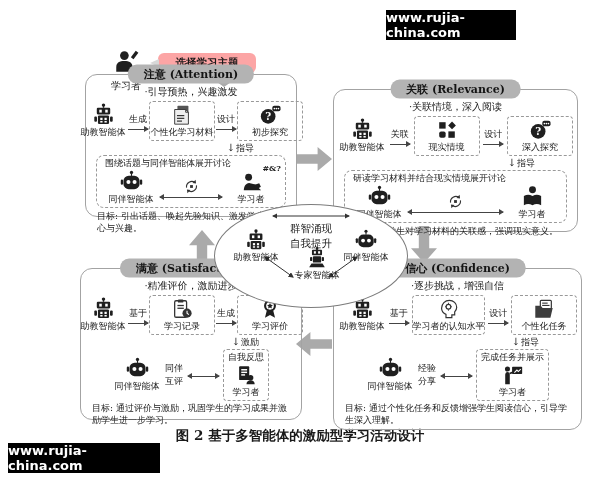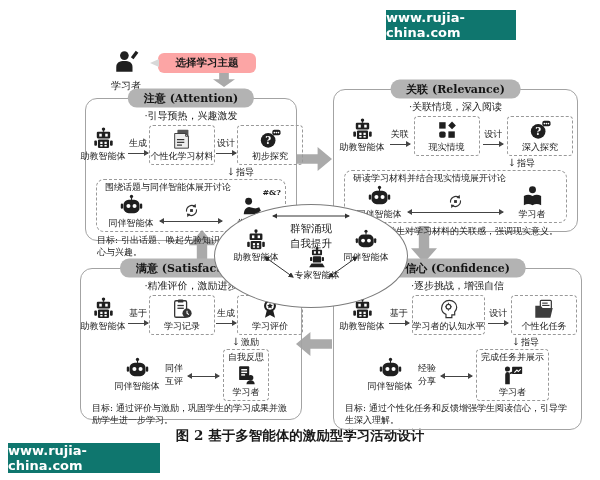--- a/index.html
+++ b/index.html
@@ -1,20 +1,20 @@
 <!DOCTYPE html>
 <html><head>
 <meta charset="utf-8">
 <style>
   html,body{margin:0;padding:0;background:#fff}
   .stage{position:relative;width:600px;height:480px;background:#fff;overflow:hidden;
          font-family:"DejaVu Serif","Liberation Serif",serif;color:#1a1a1a}
 
   
-  .watermark{position:absolute;background:#0f766e;color:#fff;display:flex;align-items:center;
+  .watermark{position:absolute;background:#000000;color:#fff;display:flex;align-items:center;
              justify-content:center;font-family:"DejaVu Sans","Liberation Sans",sans-serif;
              font-size:13px;font-weight:bold;z-index:9}
   #wm-top{left:386px;top:10px;width:130px;height:30px}
   #wm-bottom{left:8px;top:443px;width:152px;height:30px}
 
   
   .caption{position:absolute;left:0;right:0;top:427px;text-align:center;font-weight:bold;
            font-size:13.5px;z-index:2}
 
   
@@ -35,21 +35,21 @@
       clip-path:polygon(0 30%,60% 30%,60% 0,100% 50%,60% 100%,60% 70%,0 70%)}
   #arr-down{left:411px;top:226px;width:26px;height:37px;
       clip-path:polygon(30% 0,70% 0,70% 60%,100% 60%,50% 100%,0 60%,30% 60%)}
   #arr-left{left:296px;top:332px;width:36px;height:24px;
       clip-path:polygon(100% 30%,40% 30%,40% 0,0 50%,40% 100%,40% 70%,100% 70%)}
   #arr-up{left:189px;top:230px;width:26px;height:38px;
       clip-path:polygon(50% 0,100% 40%,70% 40%,70% 100%,30% 100%,30% 40%,0 40%)}
 
   
   .quad{position:absolute;border:1px solid #a3a3a3;border-radius:12px;z-index:2}
-  #q-att{left:85px;top:98px;width:210px;height:141px}
+  #q-att{left:85px;top:74px;width:210px;height:141px}
   #q-rel{left:333px;top:89px;width:243px;height:141px}
   #q-sat{left:80px;top:268px;width:220px;height:150px}
   #q-con{left:333px;top:268px;width:247px;height:160px}
   .q-title{position:absolute;left:50%;top:0;transform:translate(-50%,-55%);background:#b3b3b3;
            border-radius:9px;padding:2px 16px;font-size:11px;font-weight:bold;white-space:nowrap;
            color:#141414}
   .q-body{padding:9px 4px 2px;display:flex;flex-direction:column}
   .q-bullet{font-size:10px;text-align:center;margin:1px 0}
   .q-flow{display:flex;align-items:center;justify-content:center;gap:1px;margin:1px 0}
   .agent{display:flex;flex-direction:column;align-items:center;min-width:48px;position:relative}

